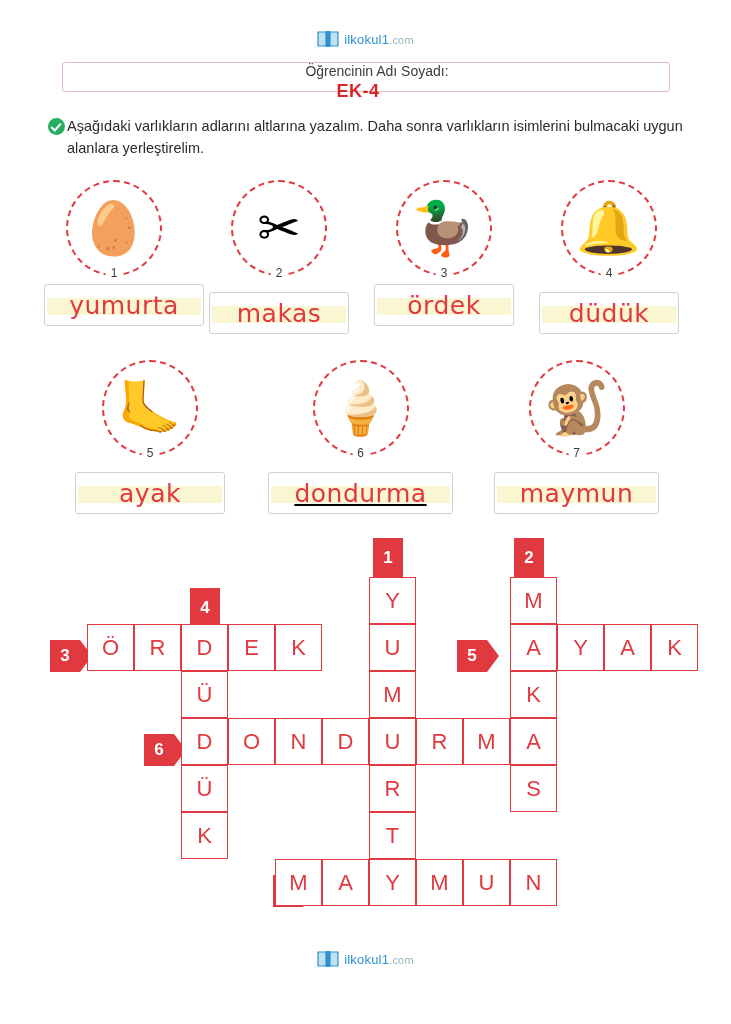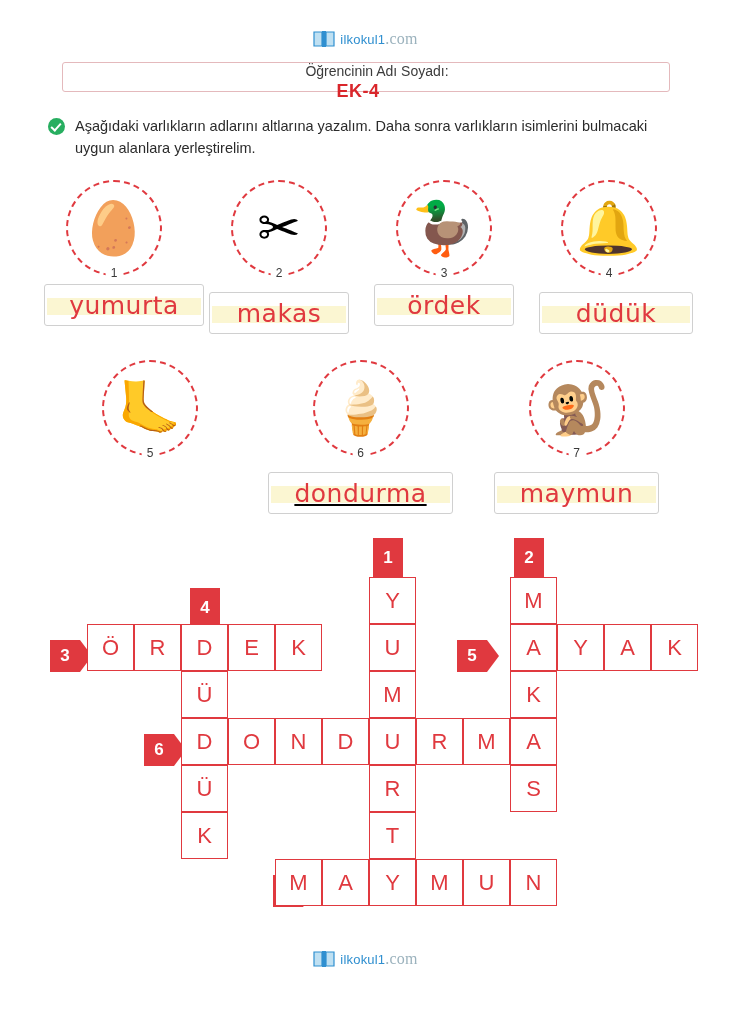--- a/index.html
+++ b/index.html
@@ -23,21 +23,21 @@
   .logo-book {
     width: 22px; height: 18px;
     position: relative;
   }
   .logo-text {
     font-size: 13px;
     letter-spacing: .2px;
     color: #2f8fd0;
     font-family: "Liberation Sans", sans-serif;
   }
-  .logo-text .dom { color: #9bb2bd; font-size: 16px; font-family: Liberation Serif, serif; }
+  .logo-text .dom { color: #9bb2bd; font-size: 11px; }
 
   
   .name-bar {
     position: absolute;
     top: 62px; left: 62px; width: 608px; height: 30px;
     border: 1px solid #e4b9bc;
     border-radius: 3px;
     display: flex; align-items: center; flex-direction: column;
   }
   .name-label {
@@ -57,21 +57,21 @@
     color: #d9262b;
     font-weight: bold;
     font-size: 18px;
     letter-spacing: .5px;
   }
 
   
   .instr {
     position: absolute;
     top: 115px; left: 48px; width: 640px;
-    display: flex; gap: 10px;
+    display: flex; gap: 2px;
   }
   .check {
     width: 17px; height: 17px; border-radius: 50%;
     background: #27ae60; flex: 0 0 17px;
     position: relative; margin-top: 3px;
   }
   .check:after {
     content: "";
     position: absolute; left: 5px; top: 3px;
     width: 4px; height: 8px;
@@ -229,32 +229,35 @@
     <div class="word-box" style="margin-top:8px;width:140px;">
       <span class="word">ördek</span>
     </div>
   </div>
 
   <div class="cell" style="left:539px;top:0;width:140px;">
     <div class="circle" style="margin:0 auto;">
       <span class="art">🔔</span>
       <span class="num">4</span>
     </div>
-    <div class="word-box" style="margin-top:16px;width:154px;">
+    <div class="word-box" style="margin-top:16px;width:140px;">
       <span class="word">düdük</span>
     </div>
   </div>
 </div>
 
 <div class="row" style="top:360px;height:150px;">
 
   <div class="cell" style="left:75px;top:0;width:150px;">
     <div class="circle" style="margin:0 auto;">
       <span class="art">🦶</span>
       <span class="num">5</span>
+    </div>
+    <div class="word-box" style="margin-top:16px;width:150px;">
+      <span class="word">ayak</span>
     </div>
   </div>
 
   <div class="cell" style="left:268px;top:0;width:185px;">
     <div class="circle" style="margin:0 auto;">
       <span class="art">🍦</span>
       <span class="num">6</span>
     </div>
     <div class="word-box" style="margin-top:16px;width:185px;text-decoration:underline;">
       <span class="word">dondurma</span>

